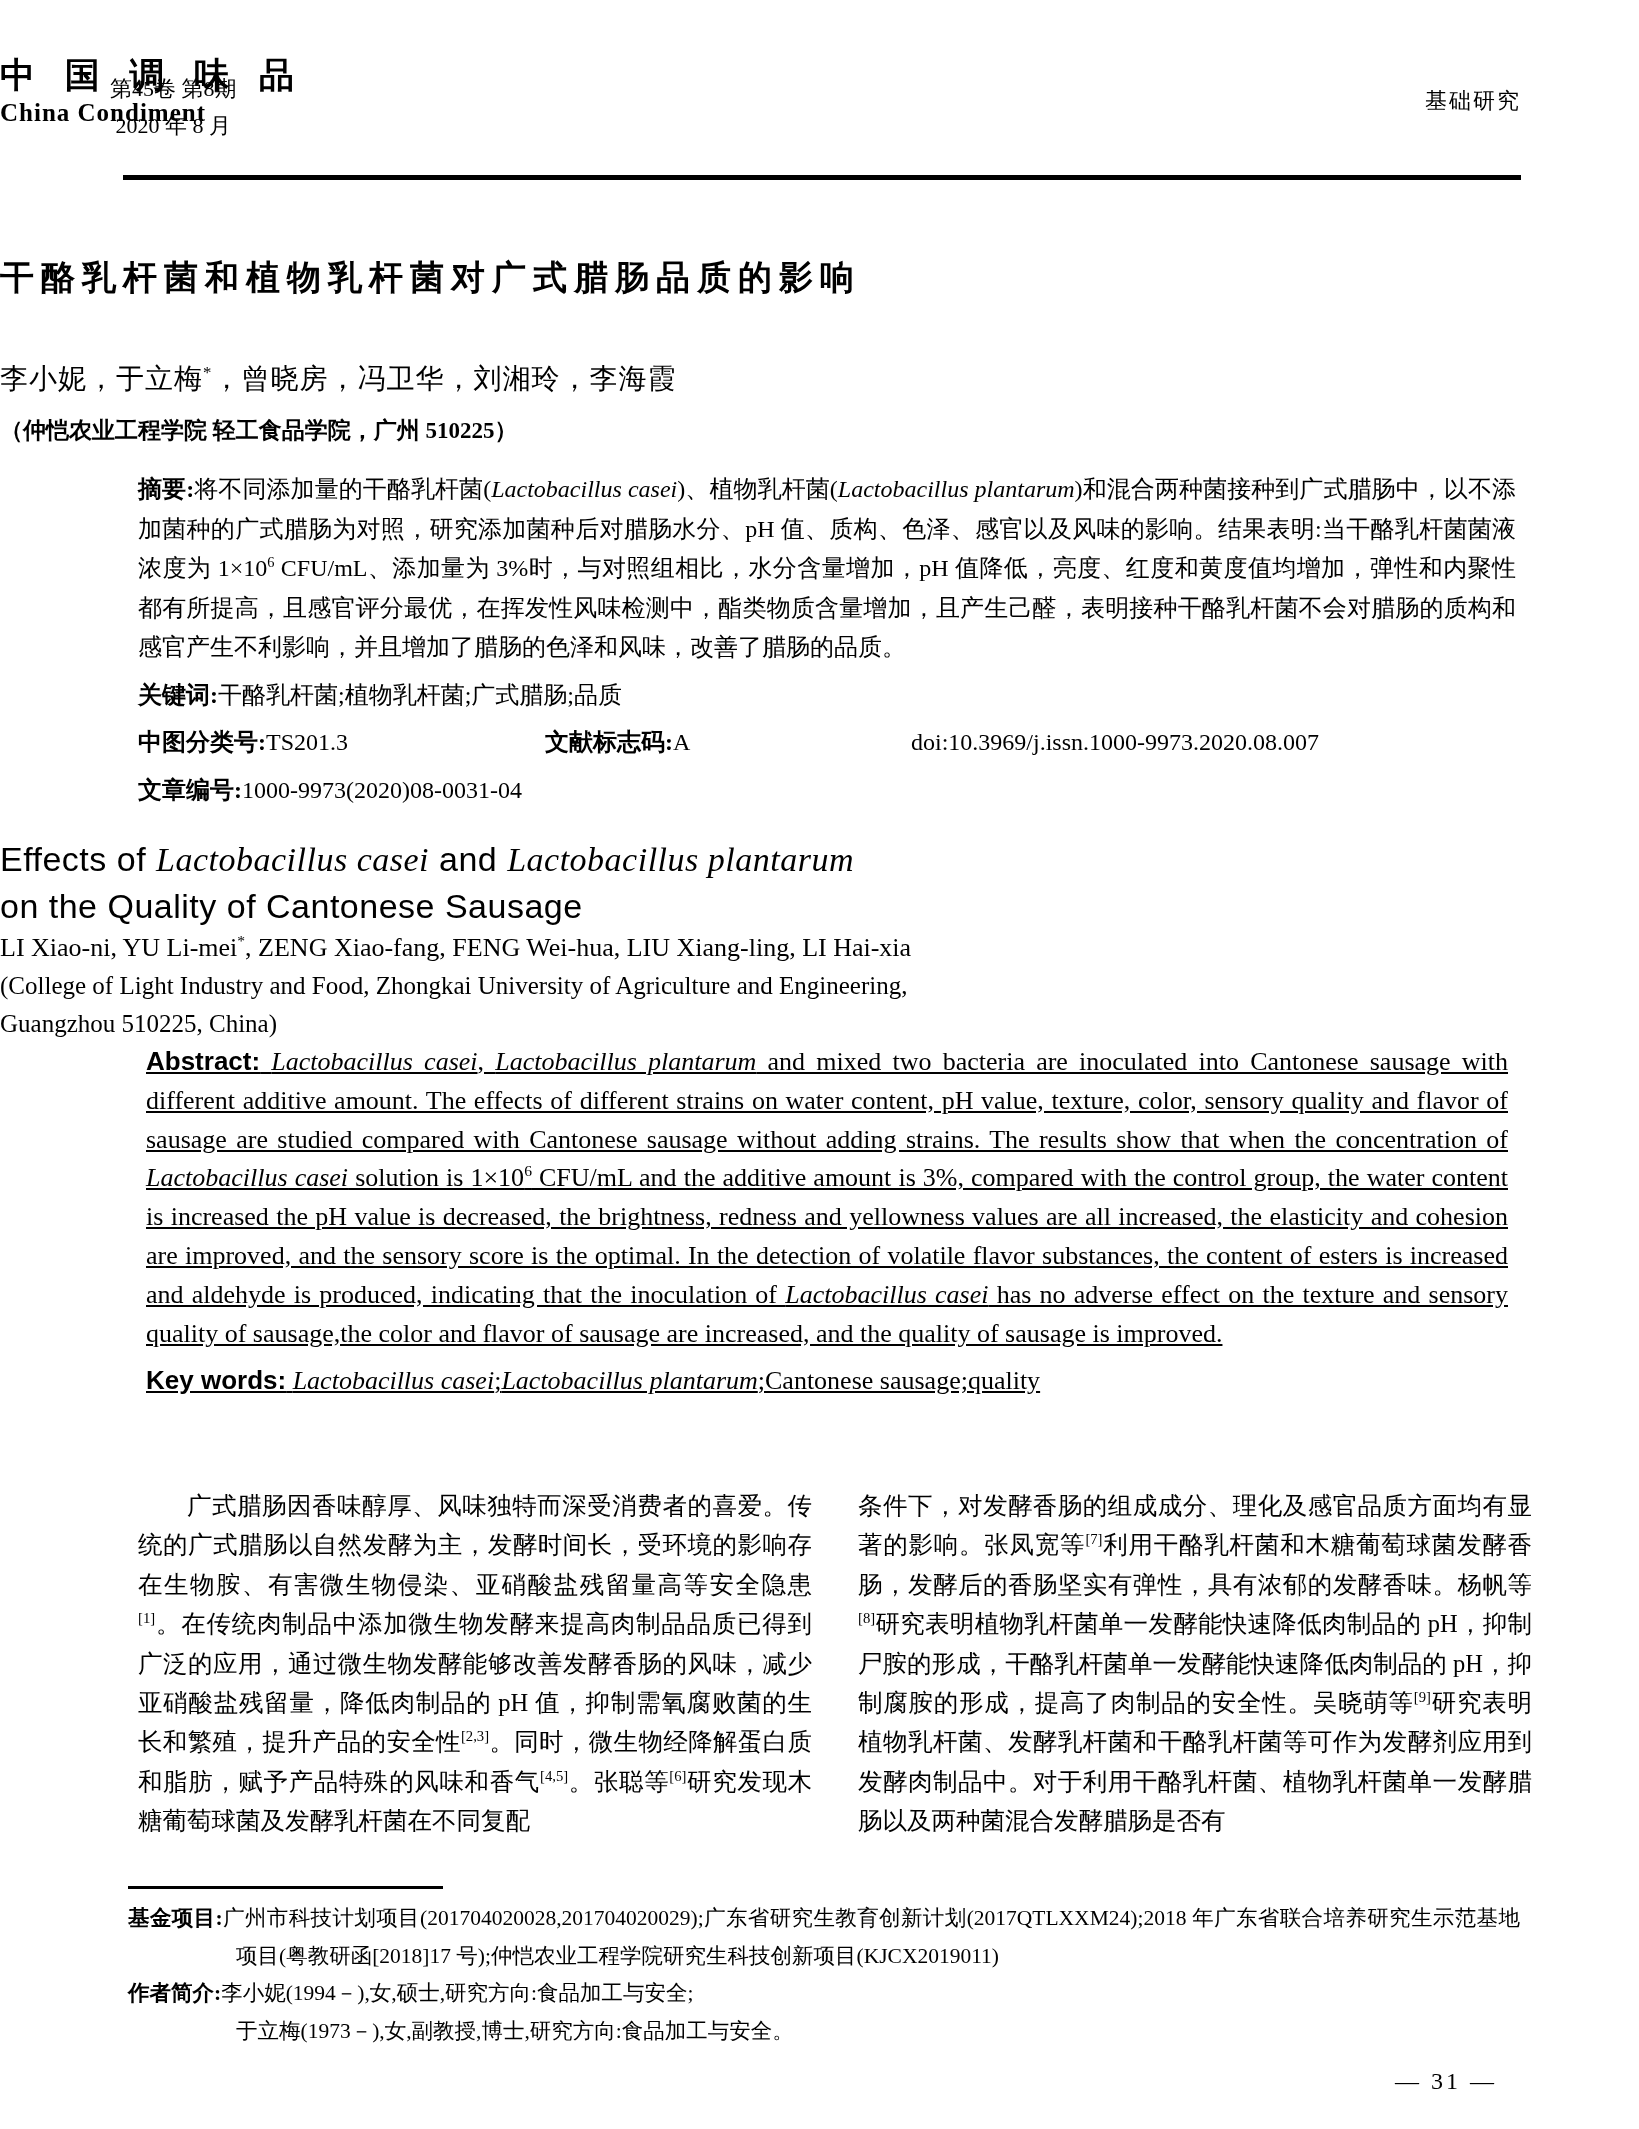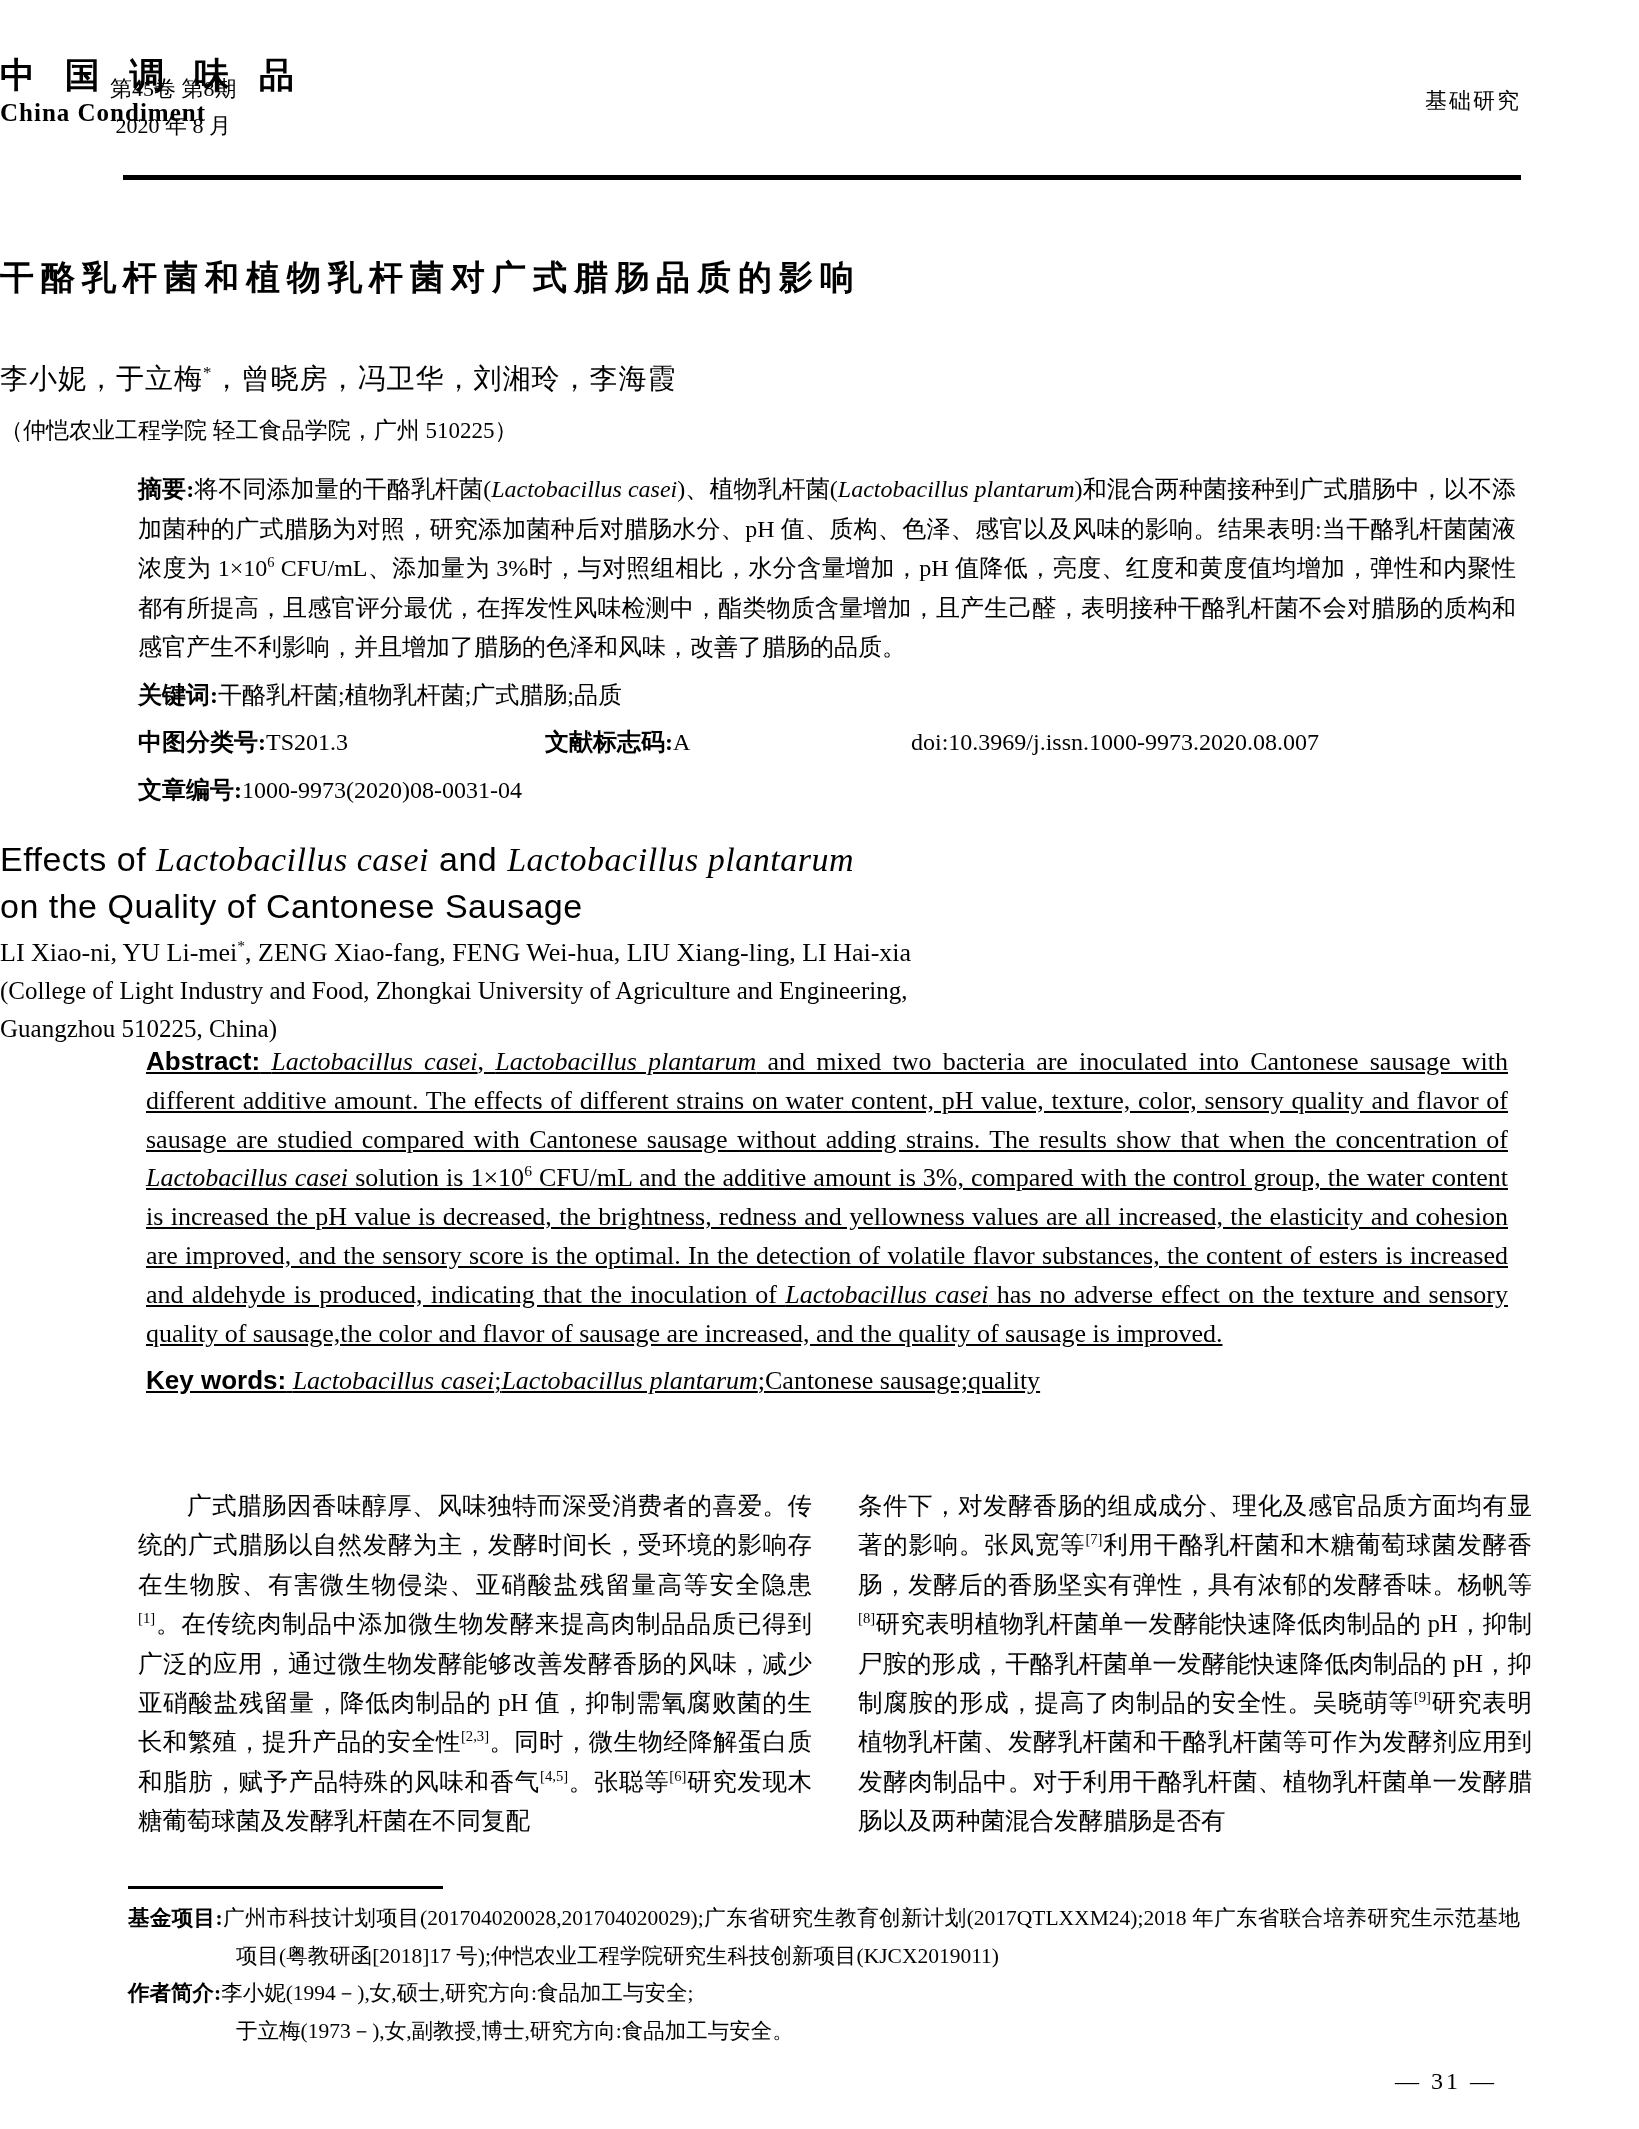--- a/index.html
+++ b/index.html
@@ -21,36 +21,36 @@
   .journal-cn{top:52px;font-size:35px;font-weight:bold;letter-spacing:10px;
     font-family:"Liberation Sans","DejaVu Sans",sans-serif;}
   .journal-en{top:99px;font-size:25px;font-weight:bold;letter-spacing:1px;}
   .section-lbl{right:118px;top:86px;font-size:22px;letter-spacing:2px;}
   .hdr-rule{left:123px;top:175px;width:1398px;height:5px;background:#000;}
 
   
   .title-cn{top:255px;font-size:34px;font-weight:bold;letter-spacing:7px;margin:0;
     font-family:"Liberation Sans","DejaVu Sans",sans-serif;}
   .authors-cn{top:360px;font-size:28px;letter-spacing:1px;}
-  .affil-cn{top:415px;font-size:23px;}
+  .affil-cn{top:415px;font-size:23px;font-weight:bold;}
 
   
   .meta-block{left:138px;top:470px;width:1378px;font-size:24px;line-height:39.5px;}
   .meta-block p{margin:0;}
   .p-just{text-align:justify;}
   .mt8{margin-top:8px !important;}
   .clc-row{position:relative;height:40px;margin-top:8px;}
   .clc-row .clc1{position:absolute;left:0;}
   .clc-row .clc2{position:absolute;left:407px;}
   .clc-row .clc3{position:absolute;left:773px;}
 
   
   .en-head{top:836px;}
   .en-t1,.en-t2{font-size:34px;line-height:46px;letter-spacing:0.5px;}
-  .en-authors{font-size:26px;line-height:38px;margin-top:5px;}
+  .en-authors{font-size:26px;line-height:38px;}
   .en-affil{font-size:25px;line-height:38px;}
 
   
   .en-abs{left:138px;top:1034px;width:1378px;font-size:26px;line-height:38.8px;}
   .en-abs p{margin:8px;text-align:justify;text-decoration:underline;}
   .en-abs .kw{text-align:left;}
 
   
   .cols{left:138px;top:1486px;width:1394px;display:flex;gap:46px;}
   .col{flex:1;font-size:24.5px;line-height:39.4px;}

